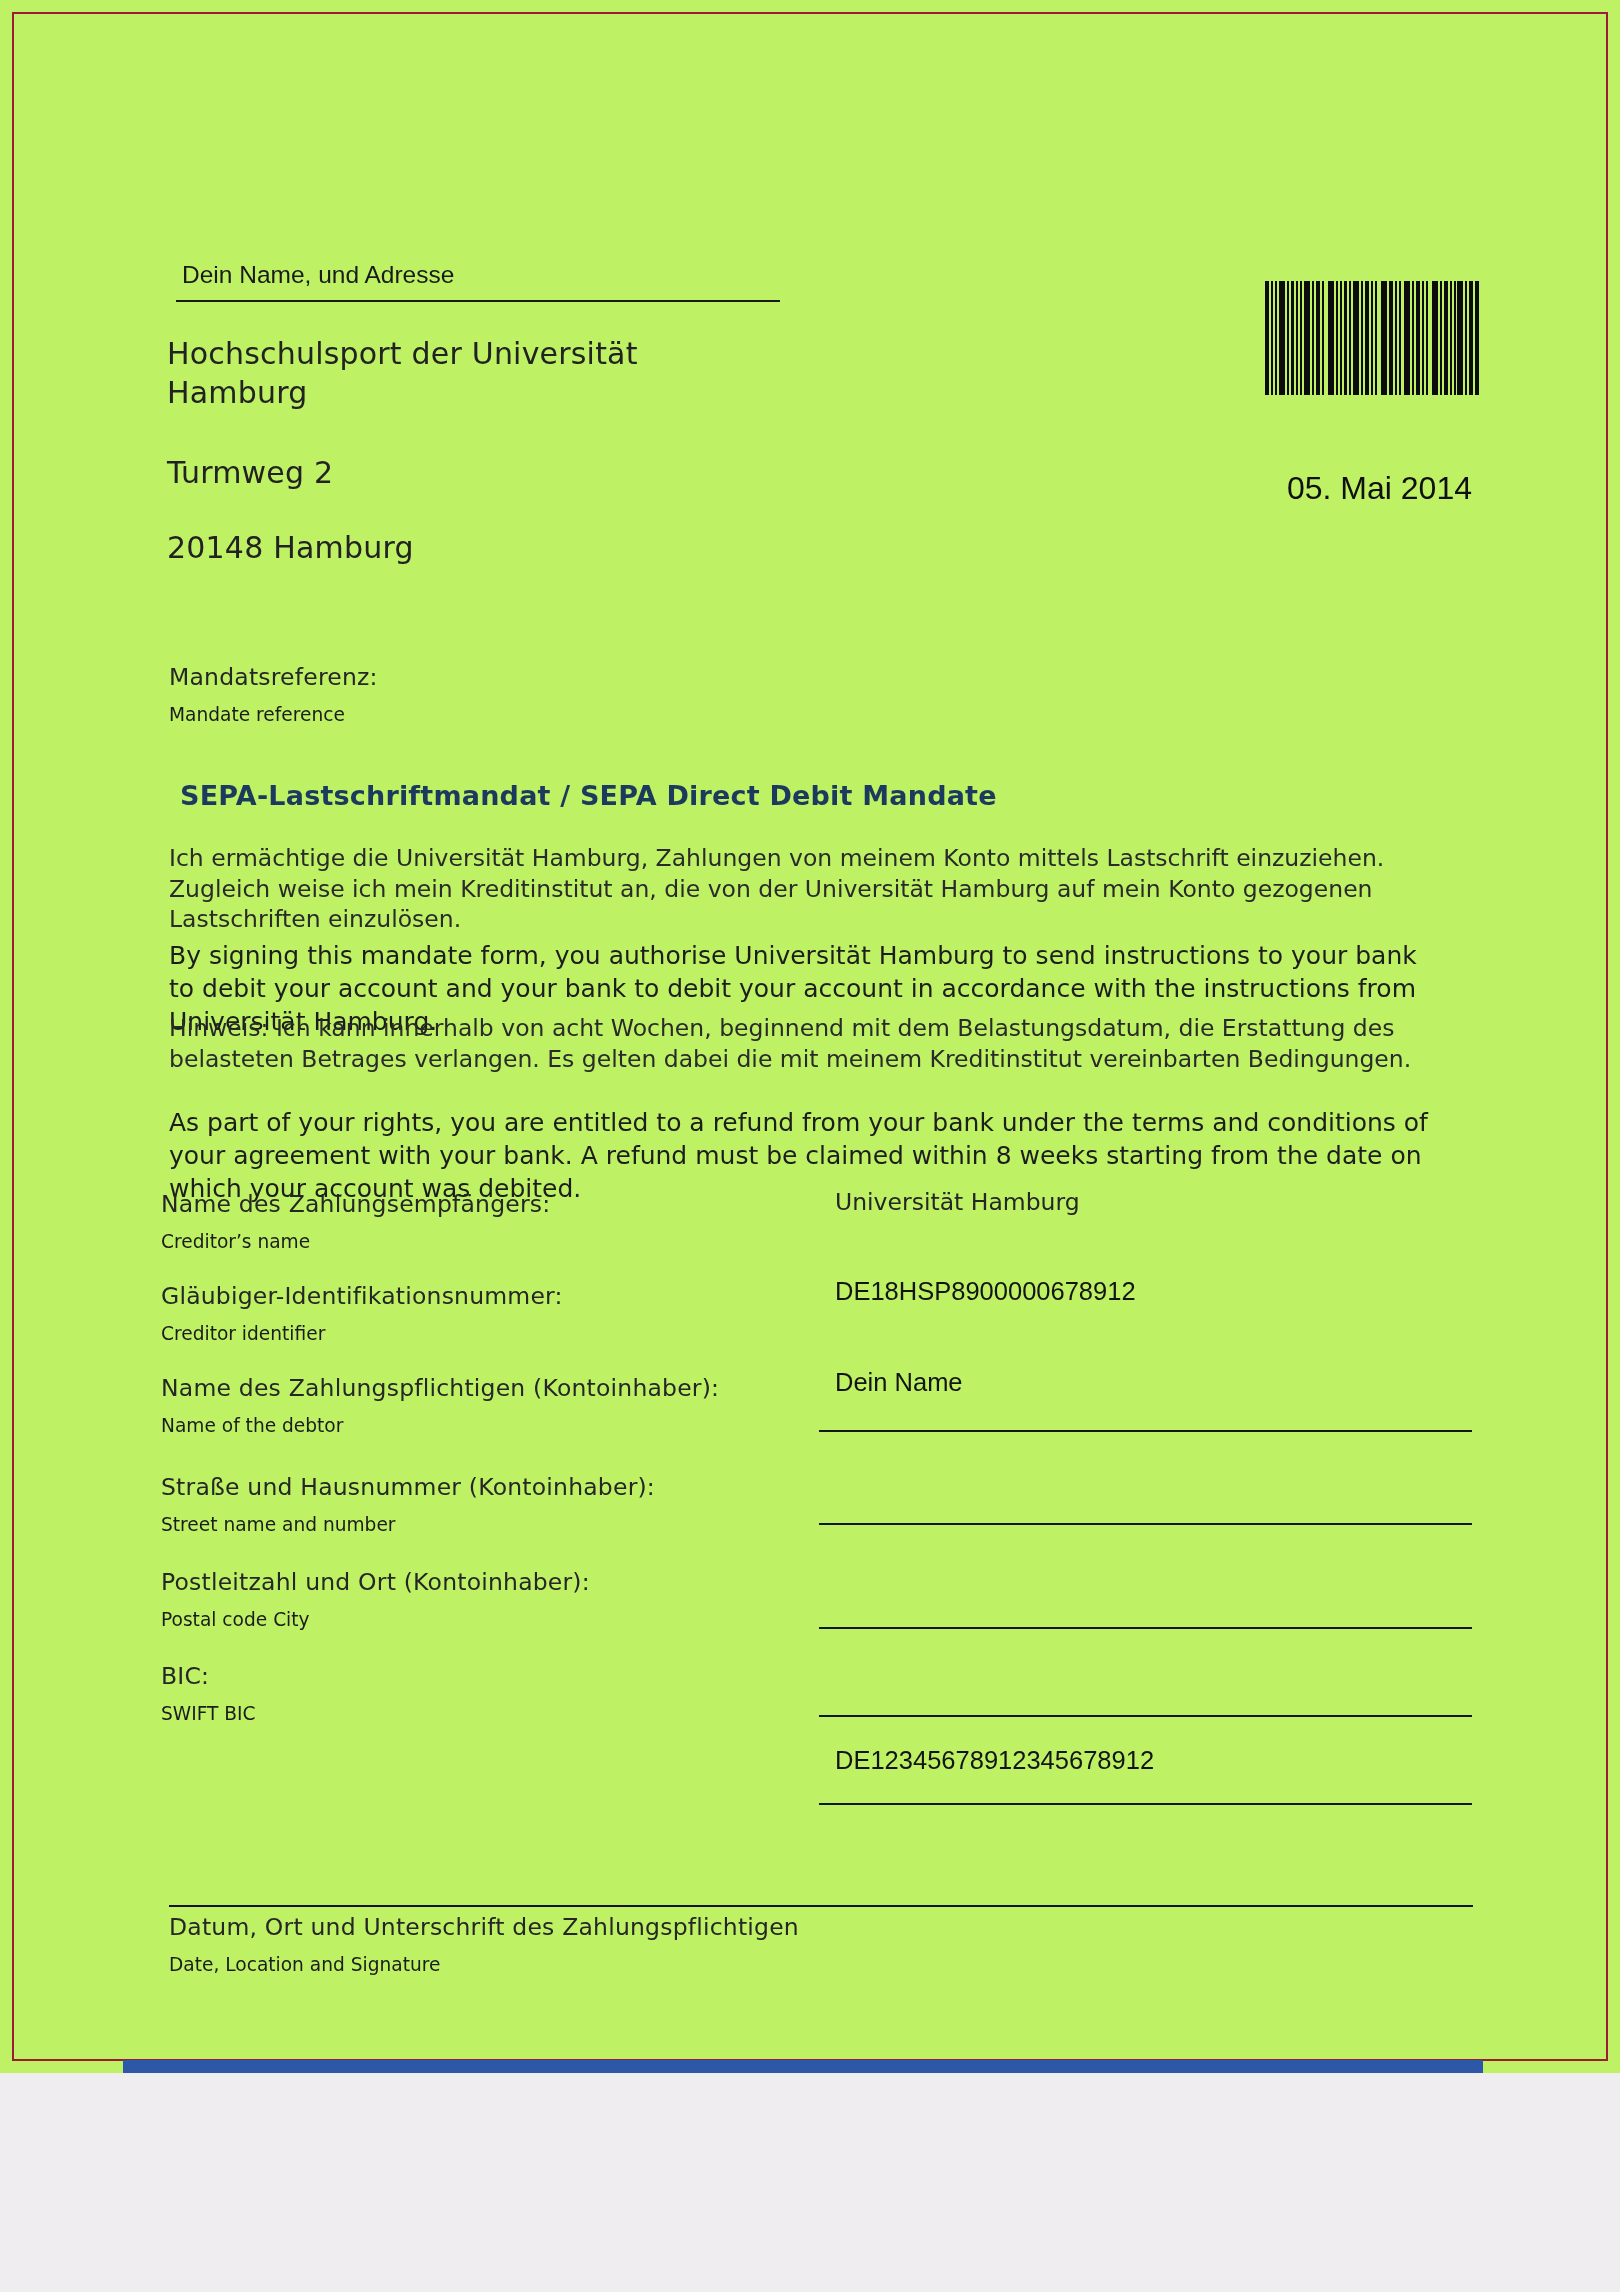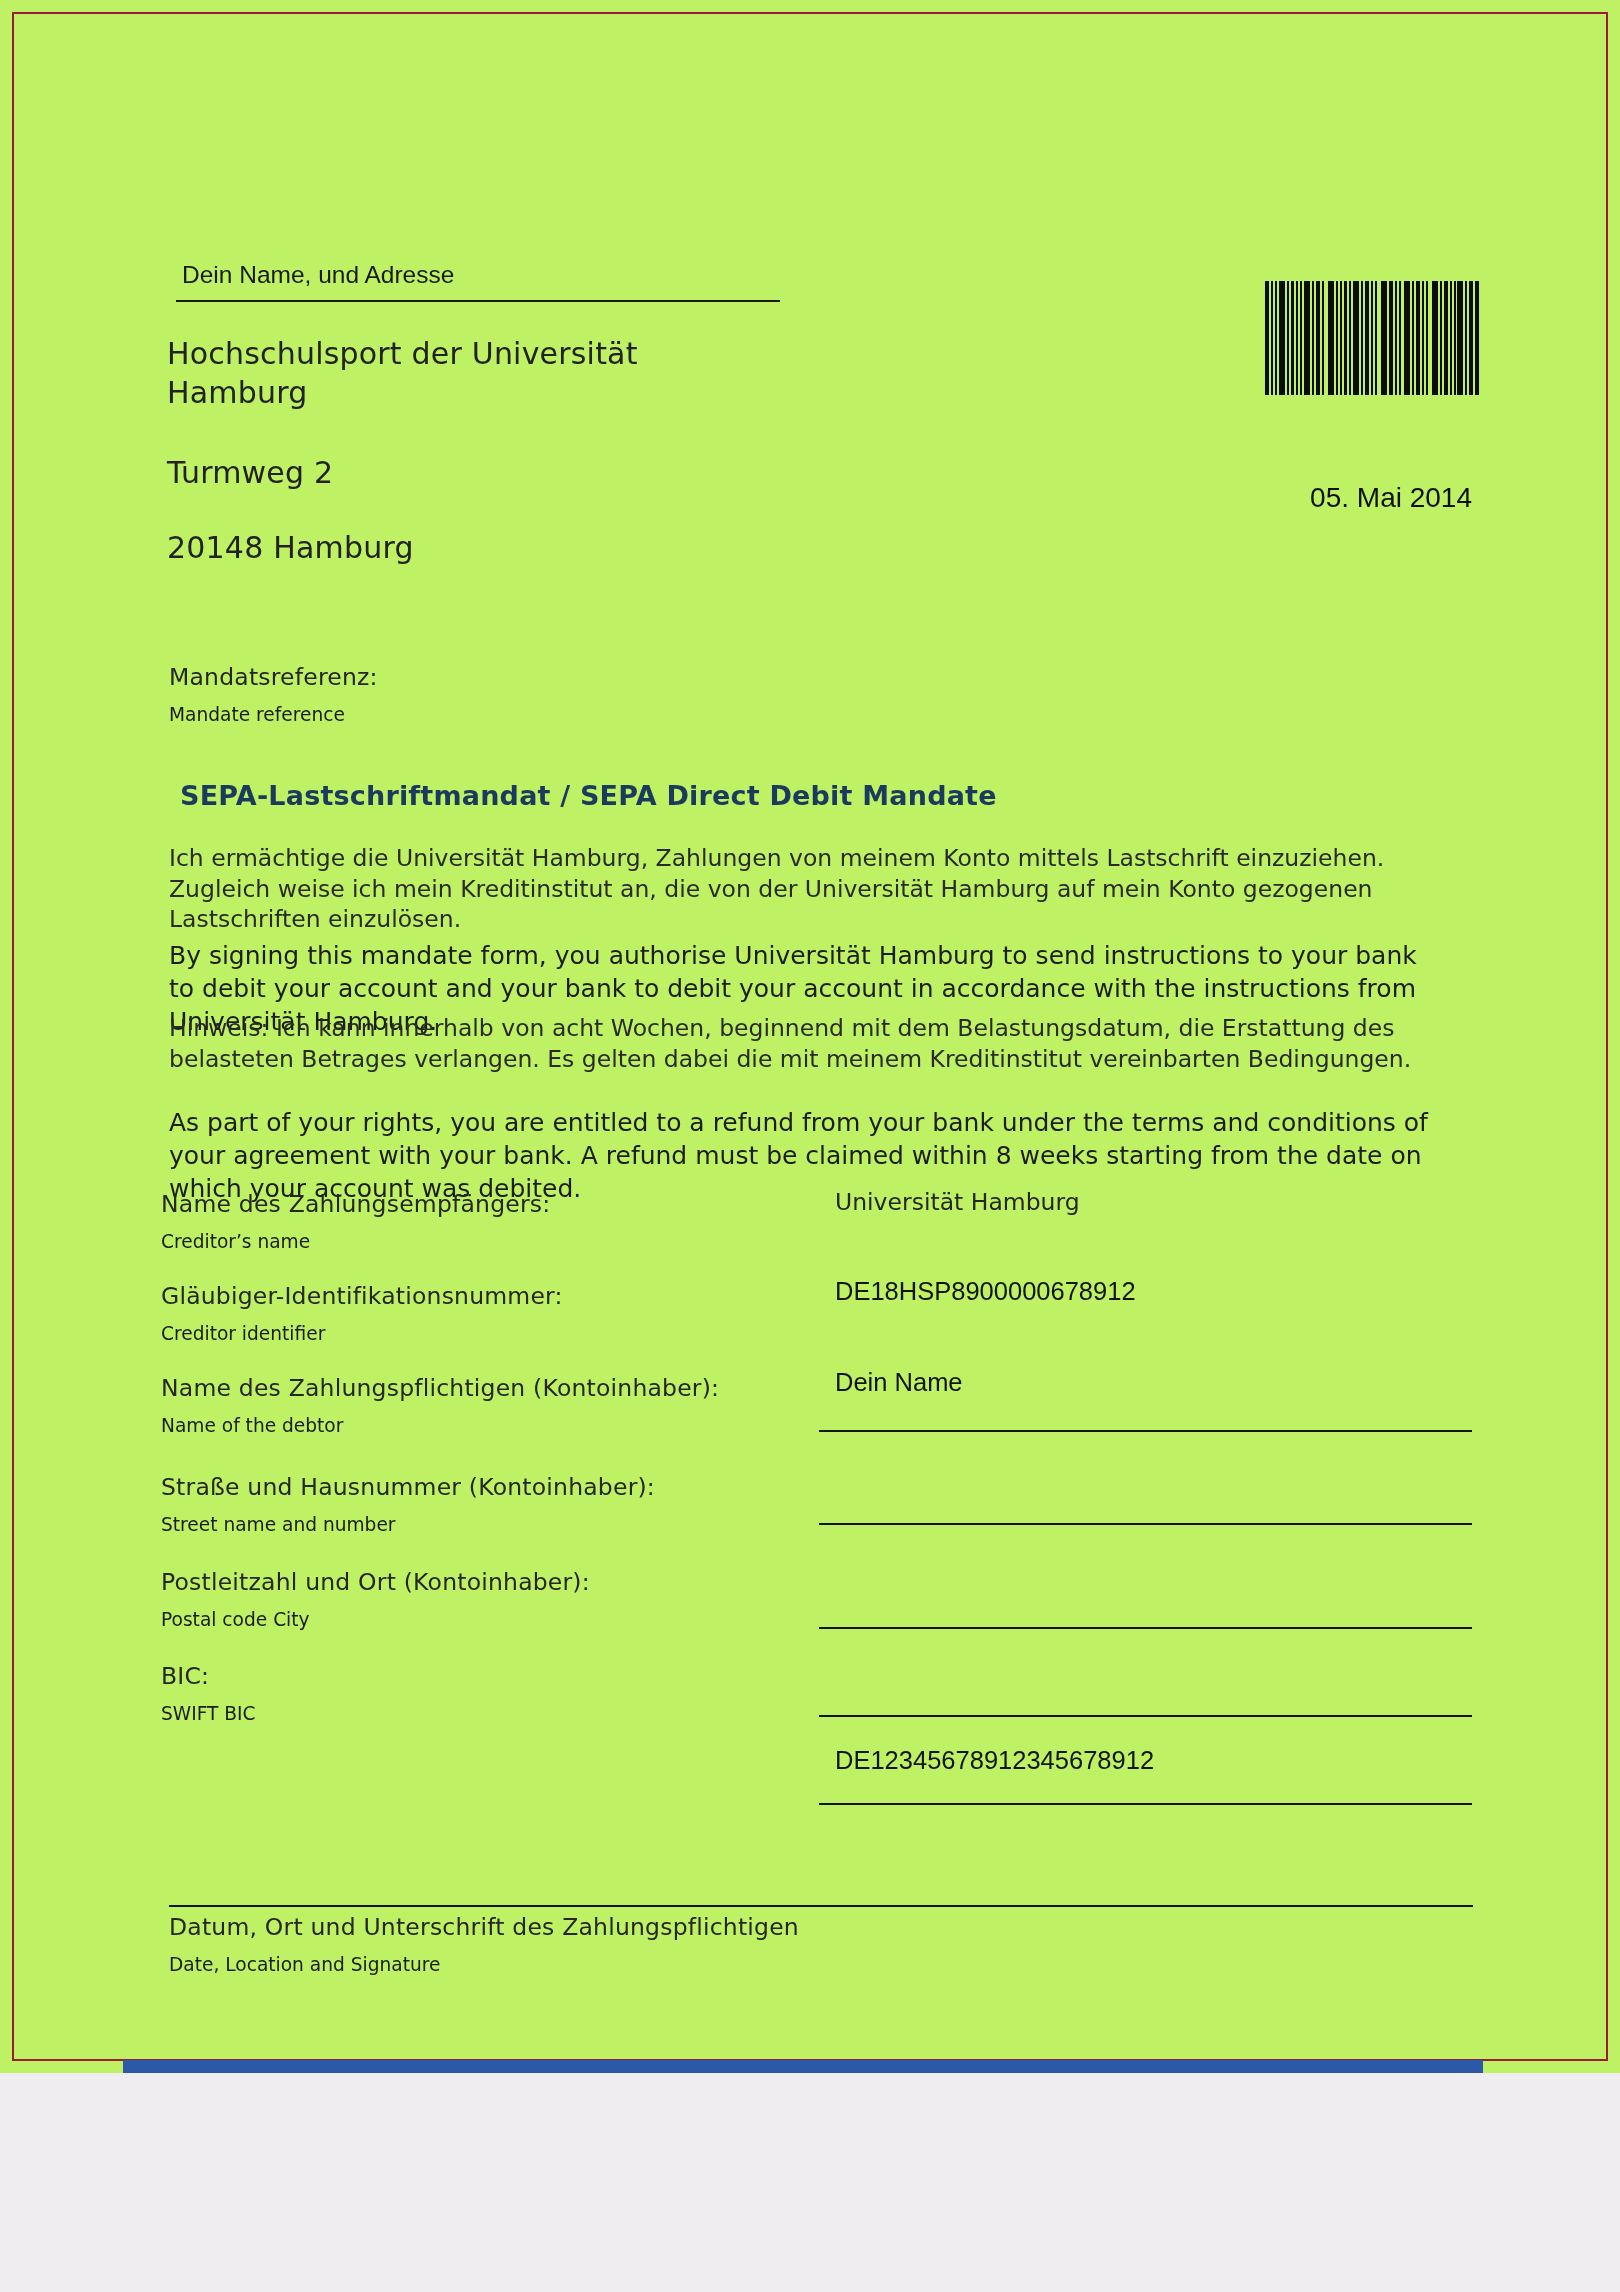--- a/index.html
+++ b/index.html
@@ -24,21 +24,21 @@
   .abs { position: absolute; }
 
   
   .overline { left: 182px; top: 261px; font-size: 24.5px; color: #1a1a1a; font-family: "Liberation Sans", sans-serif; }
   .overline-rule { left: 176px; top: 300px; width: 604px; height: 2px; background: #1a1a1a; }
   .sender-line { left: 167px; font-size: 30px; color: #222; letter-spacing: 0.2px; margin-top: 24px; }
 
   
   .barcode { left: 1265px; top: 281px; }
 
-  .date { right: 148px; top: 482px; font-size: 28px; color: #101010; font-family: "Liberation Sans", sans-serif; }
+  .date { right: 148px; top: 470px; font-size: 32px; color: #101010; font-family: "Liberation Sans", sans-serif; }
 
   .de-label { font-size: 23.5px; color: #262626; letter-spacing: 0.2px; line-height: 1.25; }
   .en-label { font-size: 18.6px; color: #1c1c1c; margin-top: 11px; line-height: 1.25; }
 
   .mandate-ref { left: 169px; top: 663px; }
 
   .doc-title {
     left: 180px; top: 780px;
     font-size: 27px; font-weight: bold;
     color: #1b3a5e; letter-spacing: 0.2px;

